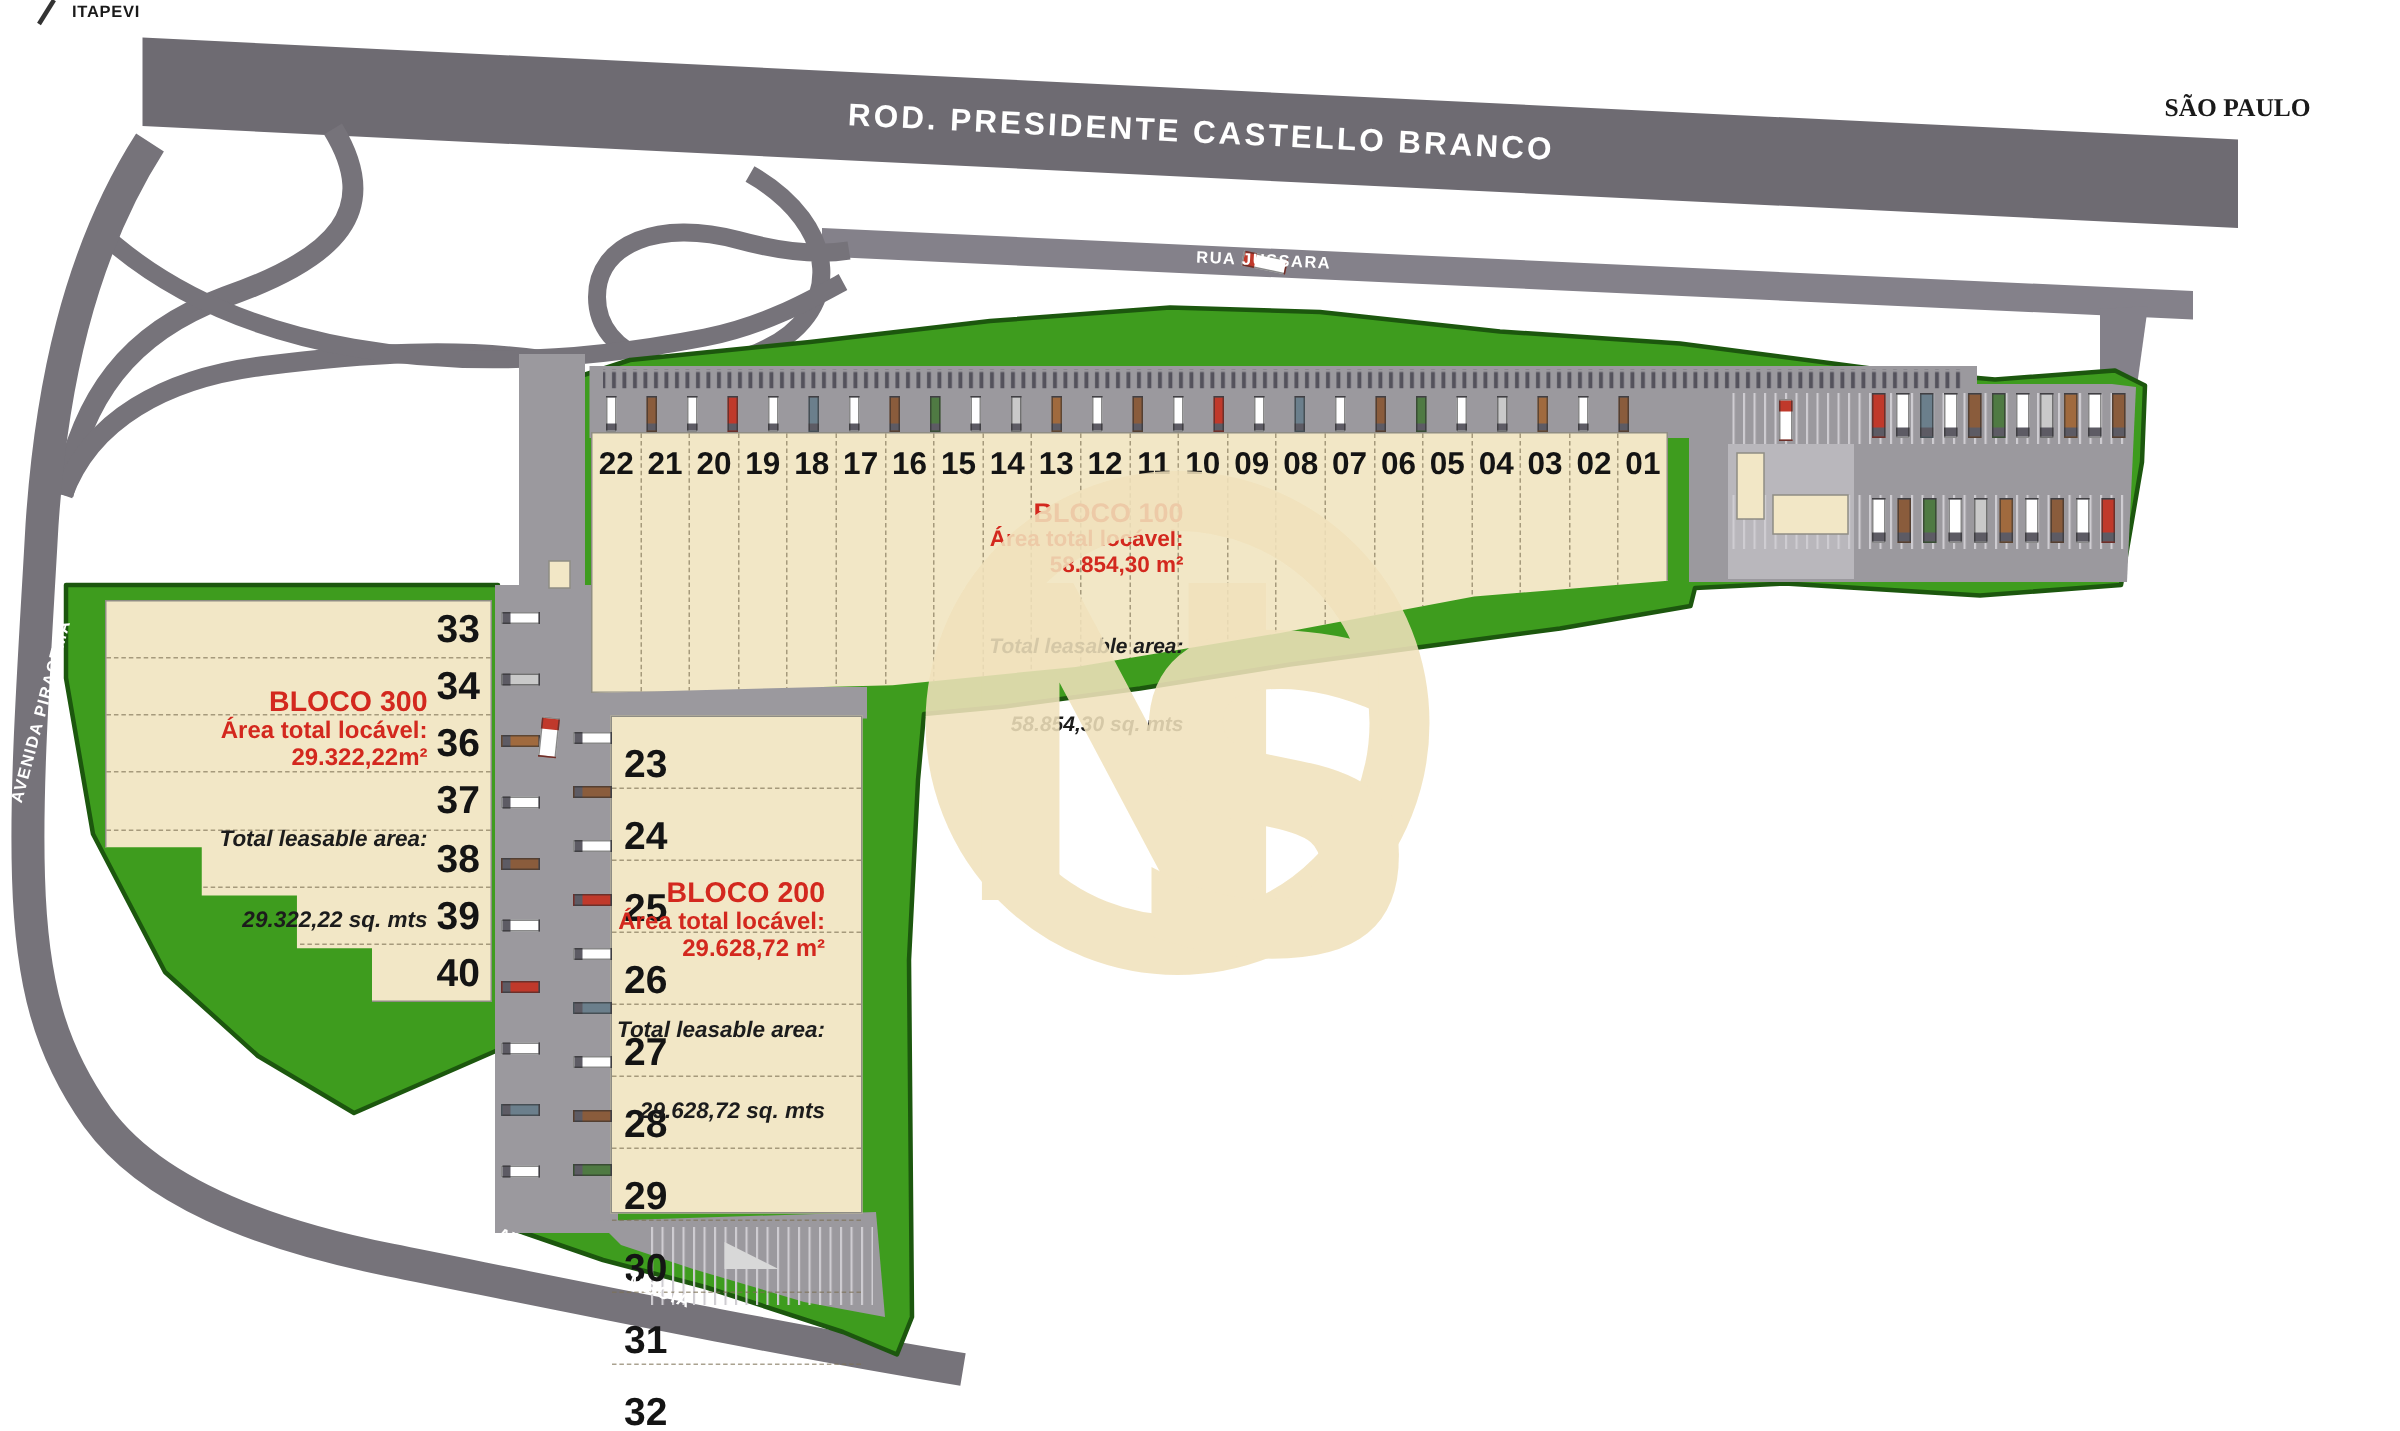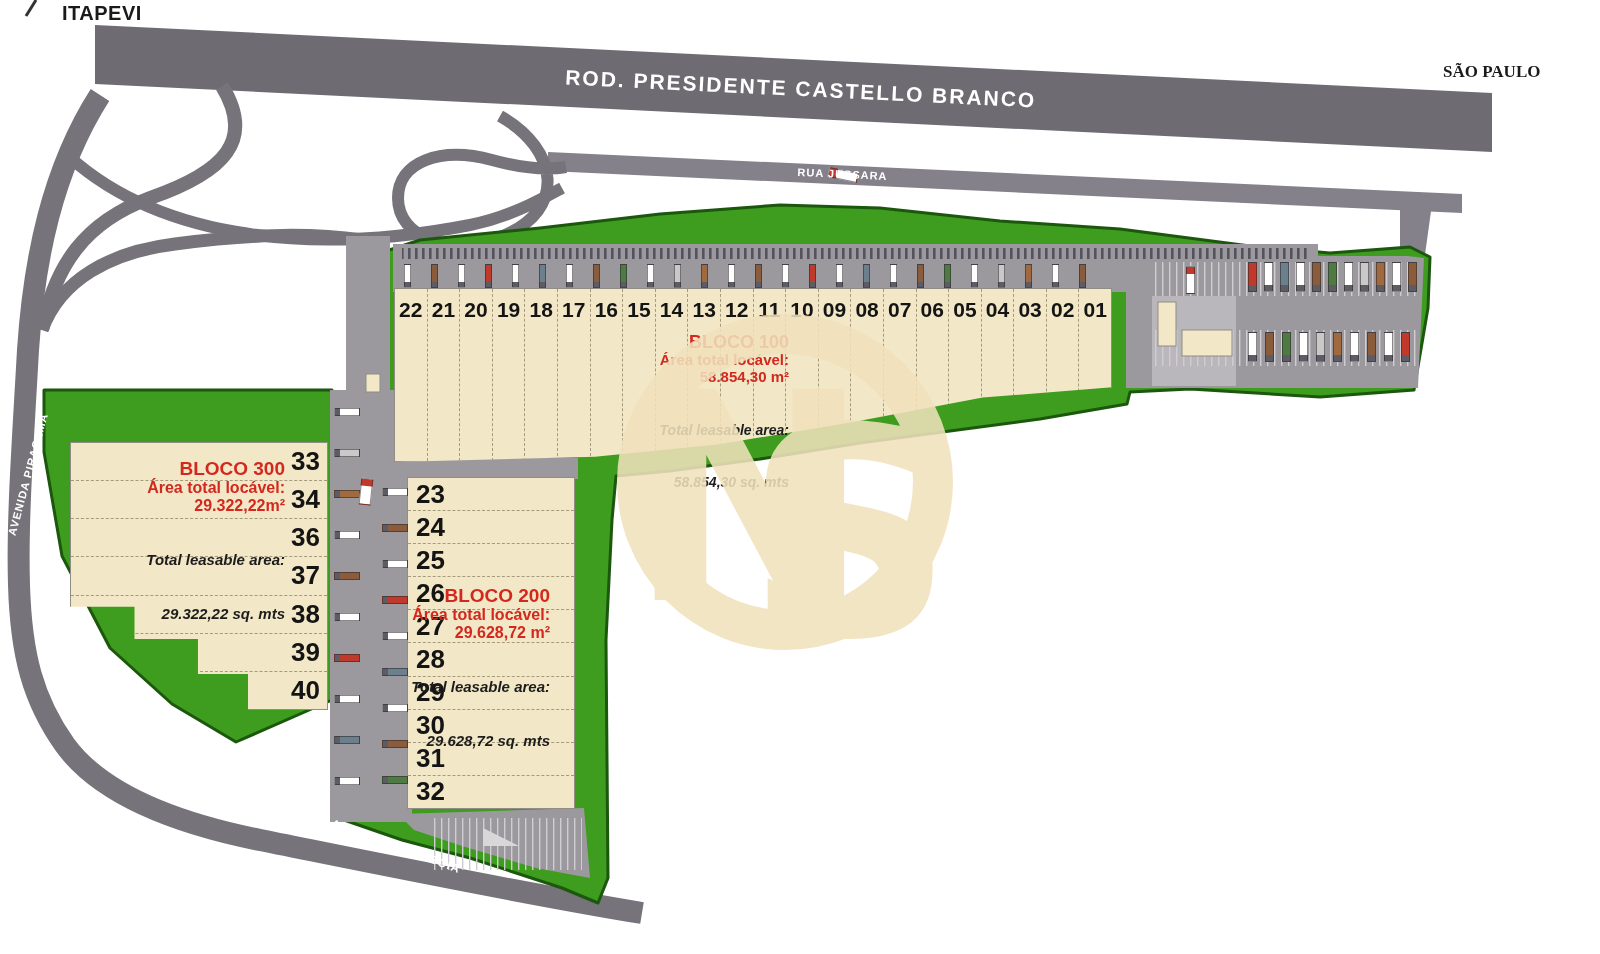--- a/index.html
+++ b/index.html
@@ -13,53 +13,52 @@
     position:absolute;background:#f2e7c6;border:1px solid #8f8d84;box-sizing:border-box;z-index:2;
   }
   #bloco100{
     left:394px;top:288px;width:718px;height:174px;
     clip-path:polygon(0 0,100% 0,100% 57%,82% 63%,64% 77%,45% 90%,28% 97%,0 100%);
   }
   #bloco200{left:407px;top:477px;width:168px;height:332px;}
   #bloco300{
     left:70px;top:400px;width:258px;height:268px;
     clip-path:polygon(0 0,100% 0,100% 100%,69% 100%,69% 86.6%,49.6% 86.6%,49.6% 73.5%,25% 73.5%,25% 61.5%,0 61.5%);
-    margin-top:42px;
   }
   .units-row{display:flex;width:100%;height:100%;}
   .units-col{display:flex;flex-direction:column;width:100%;height:100%;}
   .units-row .unit{
     flex:1;border-right:1px dashed rgba(125,112,85,.65);box-sizing:border-box;
     text-align:center;padding-top:9px;font-weight:bold;font-size:21px;color:#141414;
   }
   .units-row .unit:last-child{border-right:none;}
   .units-col .unit{
     flex:1;border-bottom:1px dashed rgba(125,112,85,.65);box-sizing:border-box;
     display:flex;align-items:center;font-weight:bold;font-size:26px;color:#141414;
   }
   .units-col .unit:last-child{border-bottom:none;}
-  #bloco200 .unit{justify-content:flex-start;padding-left:8px;}
+  #bloco200 .unit{justify-content:flex-start;padding-left:8px;margin-top:16px;}
   #bloco300 .unit{justify-content:flex-end;padding-right:7px;}
   
   .blk-label{position:absolute;text-align:right;line-height:1.12;z-index:3;}
   .blk-label .name{font-weight:bold;color:#d3281e;display:block;}
   .blk-label .red{font-weight:bold;color:#d3281e;display:block;}
   .blk-label .it{font-weight:bold;font-style:italic;color:#1c1c1c;display:block;margin-top:37px;}
   #label-b100{left:619px;top:332px;width:170px;}
   #label-b100 .name{font-size:18px;}
   #label-b100 .red{font-size:15px;}
   #label-b100 .it{font-size:14px;}
   #label-b200{left:392px;top:585px;width:158px;}
   #label-b300{left:105px;top:458px;width:180px;}
   #label-b200 .name,#label-b300 .name{font-size:19px;}
   #label-b200 .red,#label-b300 .red{font-size:16px;}
   #label-b200 .it,#label-b300 .it{font-size:15px;}
   
   .city-label{position:absolute;font-weight:bold;color:#1a1a1a;z-index:4;white-space:nowrap;}
-  #lbl-itapevi{left:62px;top:2px;font-size:20px;letter-spacing:.5px;}
+  #lbl-itapevi{left:48px;top:2px;font-size:11px;letter-spacing:.5px;}
   #lbl-saopaulo{left:1443px;top:62px;font-size:17px;font-family:Liberation Serif, serif;}
   .road-label{position:absolute;color:#ffffff;font-weight:bold;white-space:nowrap;z-index:4;text-align:center;}
   #lbl-highway{left:565px;top:77px;width:470px;font-size:21px;letter-spacing:2px;transform:rotate(2.8deg);}
   #lbl-jussara{left:795px;top:168px;width:95px;font-size:11px;letter-spacing:1px;transform:rotate(2.6deg);}
   #lbl-piracema{left:-30px;top:475px;width:112px;font-size:11px;letter-spacing:1px;transform:rotate(-75deg);}
   #lbl-piramboia{left:328px;top:839px;width:130px;font-size:11.5px;letter-spacing:1px;transform:rotate(20deg);}
   
   #truck-layer{position:absolute;left:0;top:0;width:100%;height:100%;z-index:3;pointer-events:none;}
   .truck{position:absolute;border:1px solid rgba(40,40,40,.55);box-sizing:border-box;}
   

